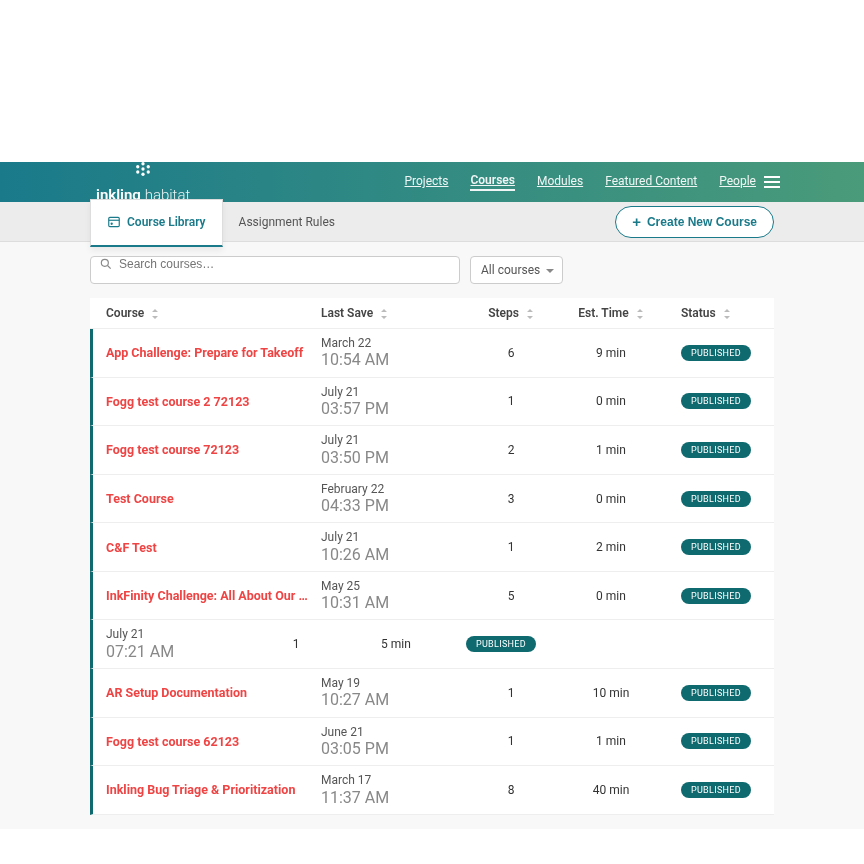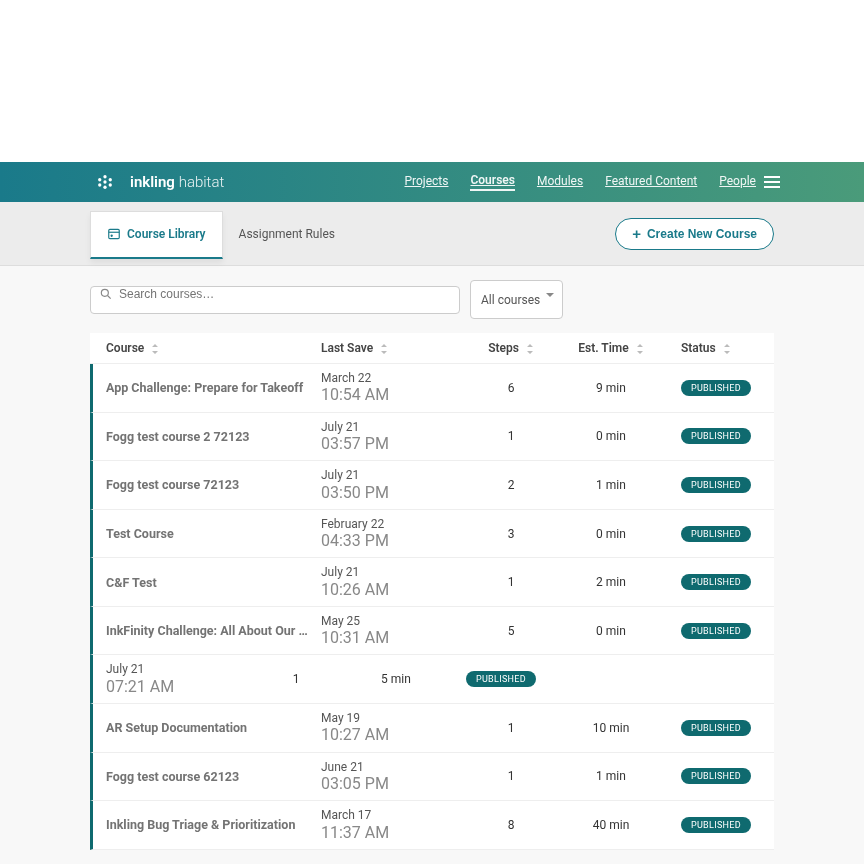--- a/index.html
+++ b/index.html
@@ -4,32 +4,32 @@
 <style>
   * { margin: 0; padding: 0; box-sizing: border-box; }
   body { font-family: -apple-system, BlinkMacSystemFont, "Segoe UI", Roboto, Arial, sans-serif; background: #fff; width: 864px; height: 864px; overflow: hidden; }
   .topbar {
     height: 40px;
     background: linear-gradient(90deg, #1a7a8a 0%, #4a9b7a 100%);
     display: flex; align-items: center; padding: 0 24px 0 16px;
     color: #fff;
     margin-top: 162px;
   }
-  .logo-wrap { display: flex; align-items: center; gap: 16px; font-size: 15px; margin-left: 80px; }
+  .logo-wrap { display: flex; align-items: center; gap: 8px; font-size: 15px; margin-left: 80px; flex-direction: column; }
   .logo-wrap svg { }
   .brand-strong { font-weight: 600; }
   .brand-light { font-weight: 300; opacity: 0.9; }
   .nav { margin-left: auto; display: flex; align-items: center; gap: 22px; font-size: 12px; text-decoration: underline; }
   .nav-item { color: #fff; cursor: pointer; opacity: 0.92; padding-bottom: 2px; }
   .nav-item.active { border-bottom: 2px solid #fff; font-weight: 600; }
   .menu-icon { margin-left: 8px; display: flex; flex-direction: column; gap: 3px; cursor: pointer; margin-right: 60px;}
   .menu-icon span { display: block; width: 16px; height: 2px; background: #fff; }
 
   .subbar {
-    height: 64px; background: #ececec; border-bottom: 1px solid #ddd;
+    height: 40px; background: #ececec; border-bottom: 1px solid #ddd;
     display: flex; align-items: center; padding: 4px 90px;
   }
   .subtabs { display: flex; align-items: center; gap: 0; }
   .subtab {
     display: flex; align-items: center; gap: 6px; padding: 0 16px; height: 48px;
     font-size: 12px; color: #555; cursor: pointer;
   }
   .subtab.active {
     background: #fff; color: #1a7a8a; font-weight: 600;
     border-bottom: 2px solid #1a7a8a; border-top: 1px solid #ddd;
@@ -49,21 +49,21 @@
   .search-row { display: flex; align-items: center; gap: 10px; margin-bottom: 14px; }
   .search-box {
     flex: 0 0 370px; display: flex; align-items: flex-start;
     border: 1px solid #ccc; border-radius: 4px; background: #fff;
     height: 28px; padding: 0 8px; gap: 6px;
   }
   .search-box input {
     border: none; outline: none; flex: 1; font-size: 12px; color: #555;
   }
   .filter-select {
-    height: 39px; border: 1px solid #ccc; border-radius: 4px; background: #fff;
+    height: 28px; border: 1px solid #ccc; border-radius: 4px; background: #fff;
     padding: 0 22px 0 10px; font-size: 12px; color: #555; display: flex;
     align-items: center; gap: 6px; cursor: pointer; position: relative;
   }
   .filter-select::after {
     content: ""; position: absolute; right: 8px; top: 12px;
     border-left: 4px solid transparent; border-right: 4px solid transparent;
     border-top: 4px solid #888;
   }
 
   .table { background: #fff; }
@@ -77,21 +77,21 @@
   .col-time   { flex: 0 0 100px; text-align: center; }
   .col-status { flex: 1; text-align: left; padding-left: 20px;}
   .sort-icon { display: inline-block; margin-left: 4px; vertical-align: middle; }
   .sort-icon svg { display: block; }
 
   .row {
     display: flex; align-items: center; padding: 7px 12px 7px 13px;
     border-bottom: 1px solid #eee; border-left: 3px solid #0f6a6f;
     font-size: 12px; color: #333;
   }
-  .row .title { font-weight: 700; font-size: 12.5px; color: #737373;
+  .row .title { font-weight: 700; font-size: 12.5px; color: #ef4444;
     white-space: nowrap; overflow: hidden; text-overflow: ellipsis; padding-right: 10px; }
   .row .date  { color: #555; line-height: 1.2; }
   .row .date .time { color: #888; font-size: 16px; margin-top: 24px; }
   .row .steps, .row .etime { text-align: center; color: #333; }
   .badge {
     display: inline-block; background: #0f6a6f; color: #fff; font-size: 9px;
     font-weight: 400; letter-spacing: 0.3px; border-radius: 10px;
     padding: 3px 10px;
   }
 </style>

